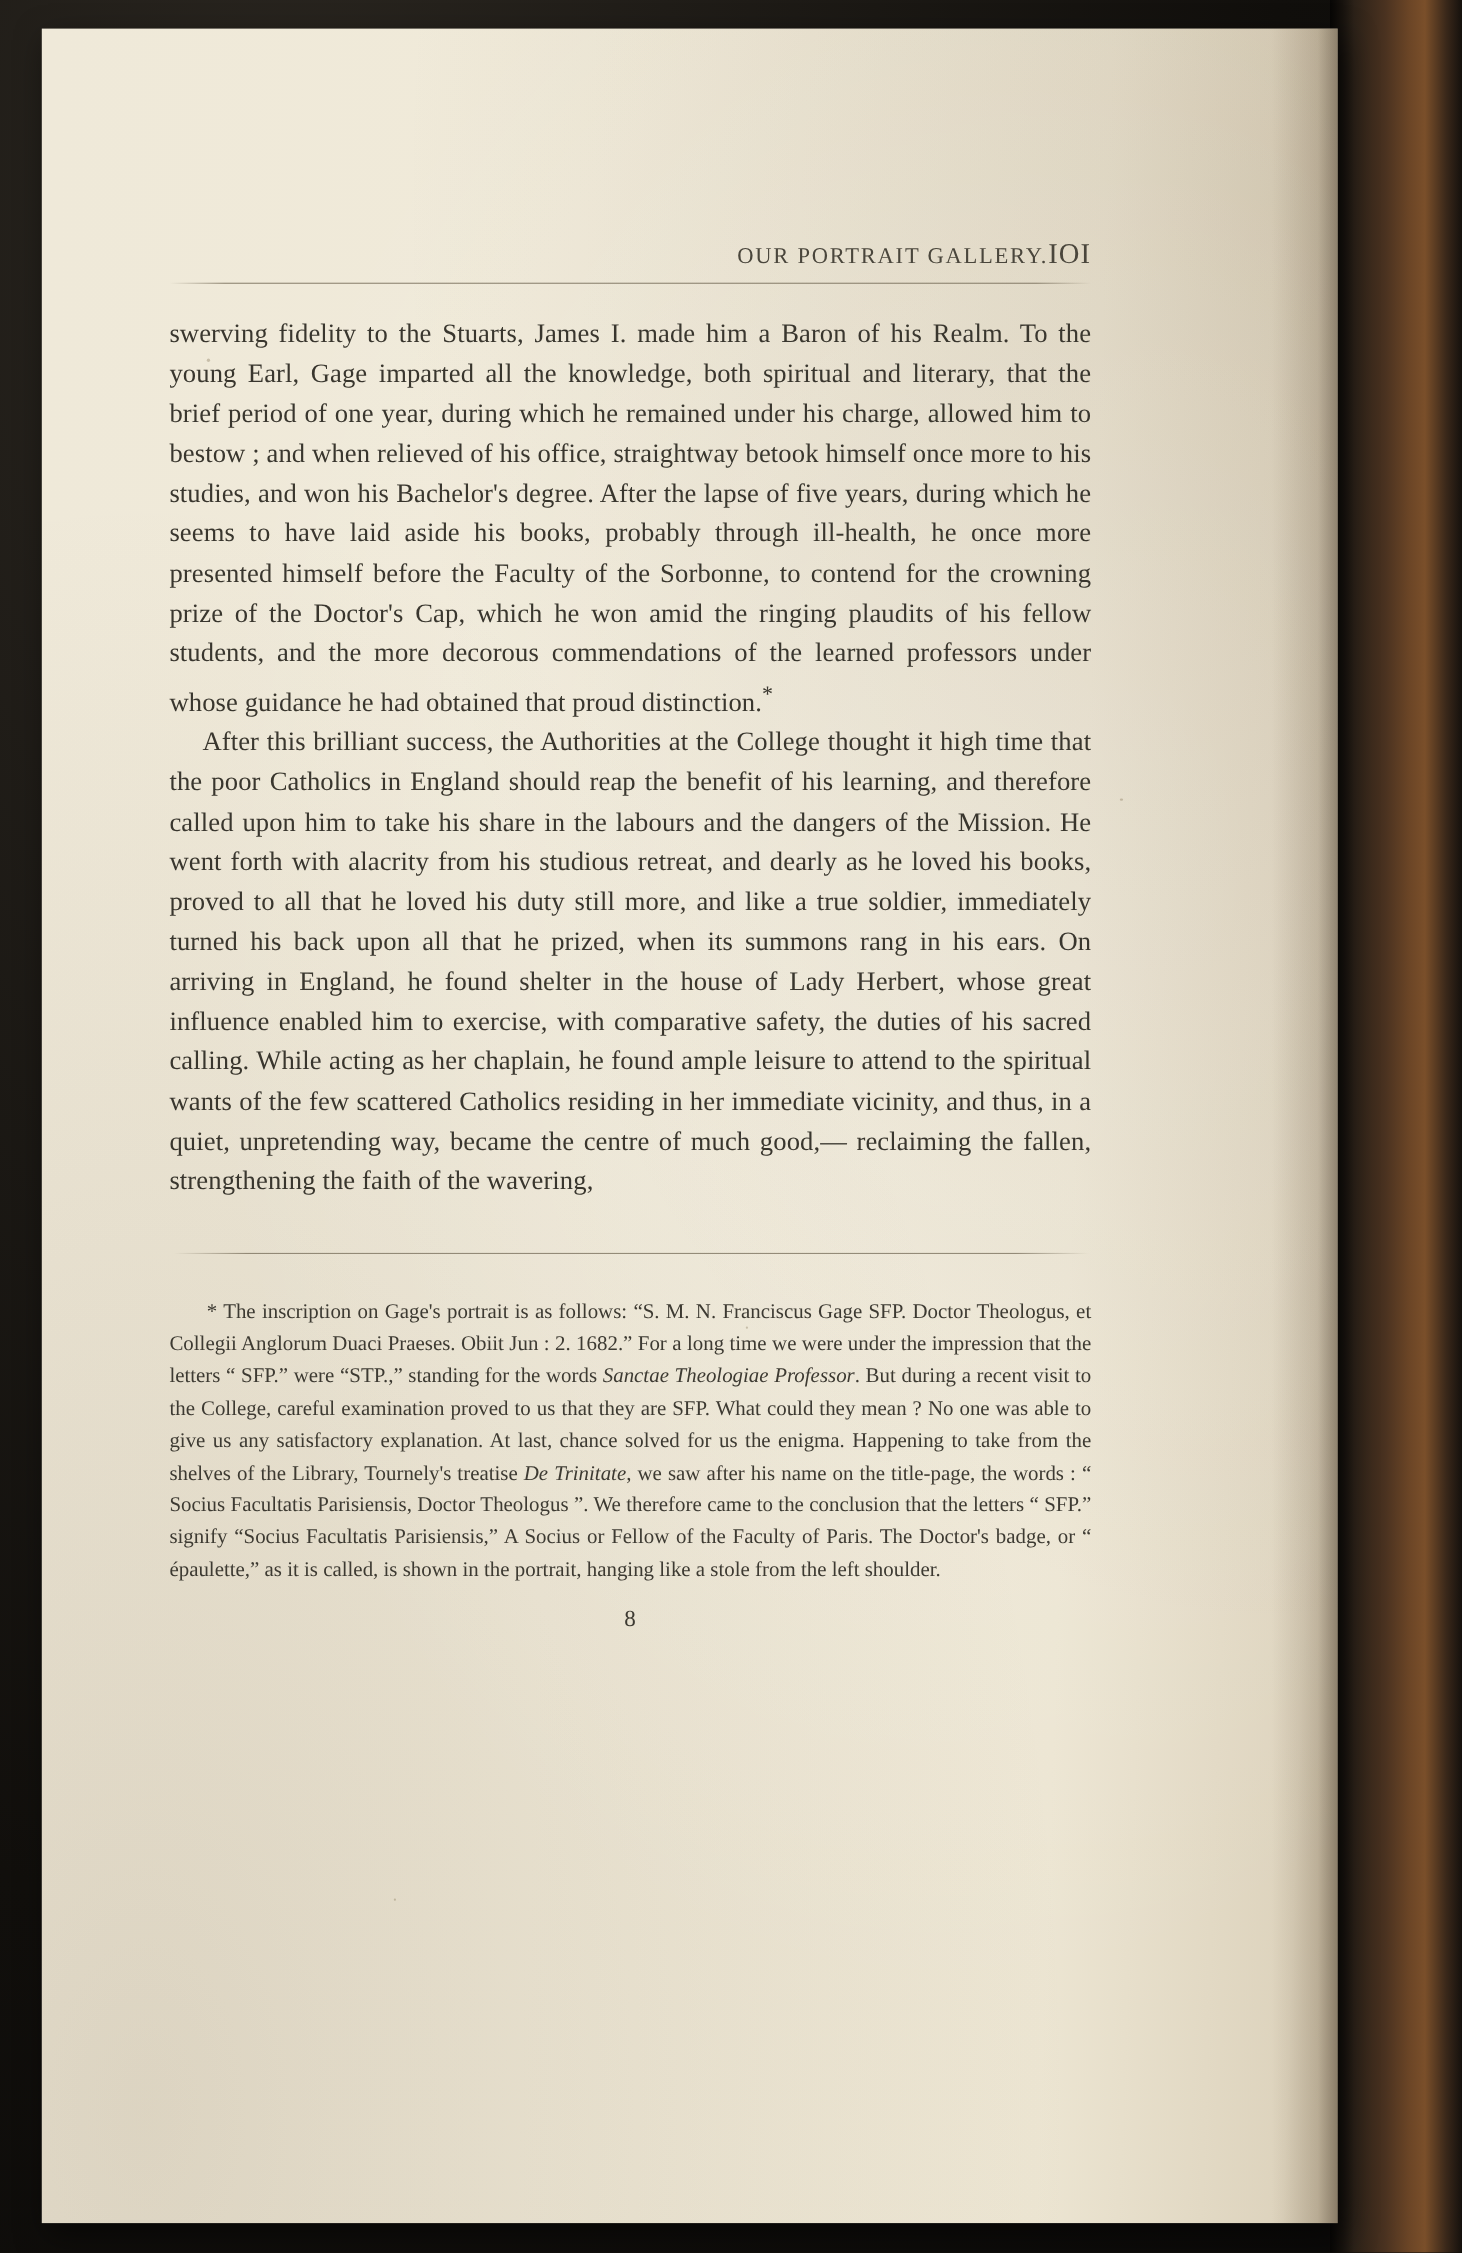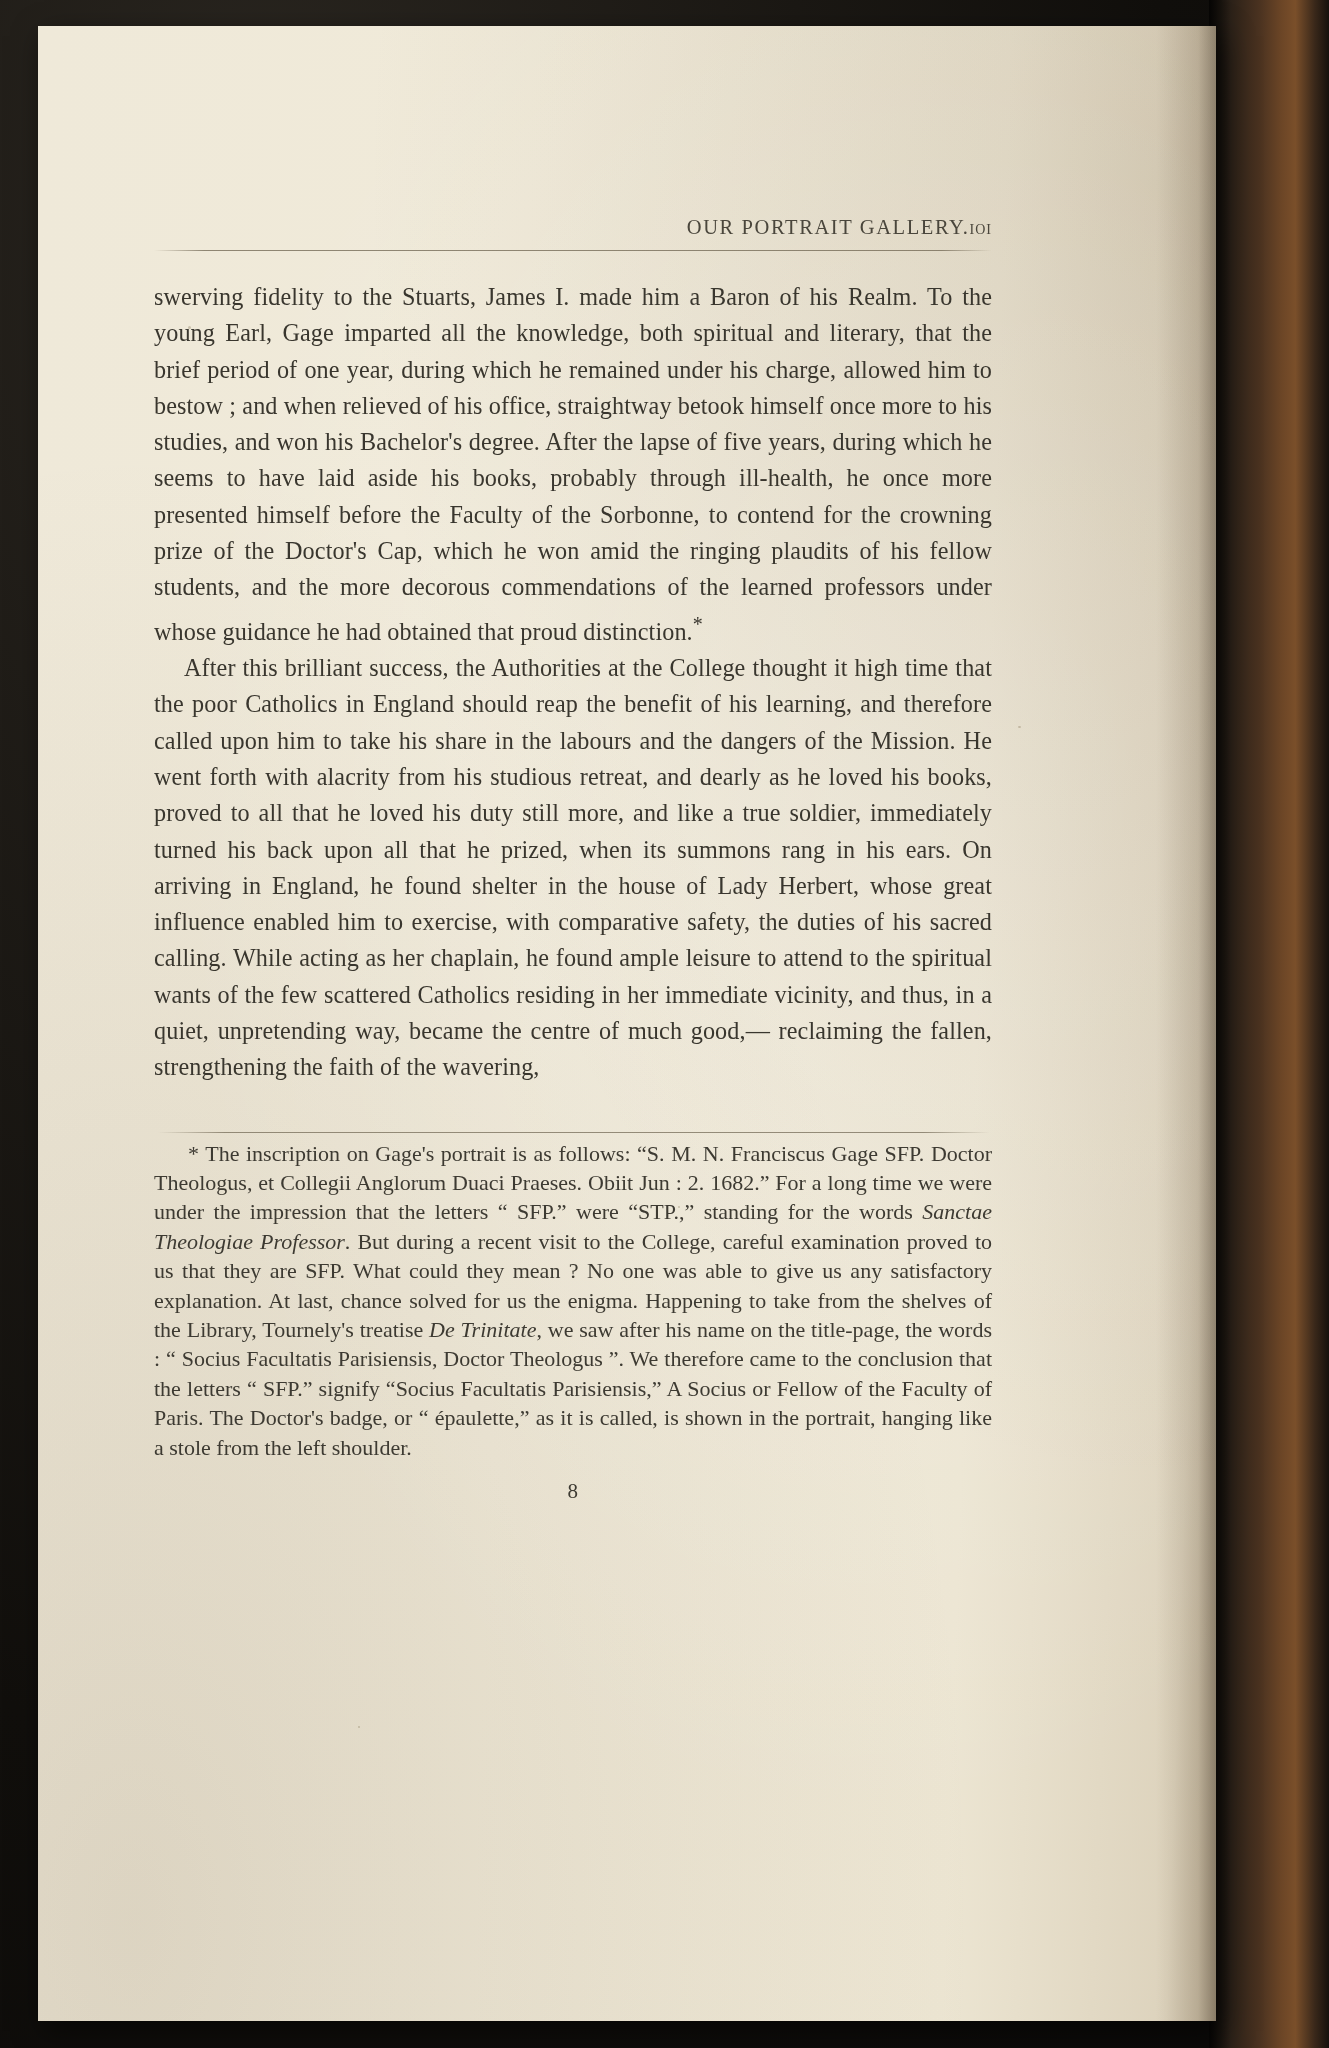--- a/index.html
+++ b/index.html
@@ -82,21 +82,21 @@
     align-items: baseline;
     justify-content: flex-end;
     font-size: 20.5px;
     letter-spacing: 1.6px;
     color: #4a463c;
   }
   .running-title {
     margin-left: 96px;
   }
   .folio {
-    font-size: 14px;
+    font-size: 26px;
     letter-spacing: 1px;
   }
   .rule {
     margin-top: 11px;
     height: 1px;
     background: linear-gradient(90deg, rgba(120,110,90,0) 0%, rgba(110,100,80,0.75) 6%, rgba(110,100,80,0.75) 94%, rgba(120,110,90,0) 100%);
   }
 
   .body-copy {
     margin-top: 28px;
@@ -119,22 +119,22 @@
 
   .footnote-rule {
     margin-top: 46px;
     margin-left: 4px;
     width: 832px;
     height: 1px;
     background: linear-gradient(90deg, rgba(120,110,90,0) 0%, rgba(110,100,80,0.7) 8%, rgba(110,100,80,0.7) 92%, rgba(120,110,90,0) 100%);
   }
 
   .footnote {
-    margin-top: 6px;
-    font-size: 22px;
+    margin-top: 38px;
+    font-size: 19px;
     line-height: 29.4px;
     text-align: justify;
     color: #3d3a32;
     text-indent: 34px;
   }
   .footnote i {
     font-style: italic;
   }
 
   .signature {

